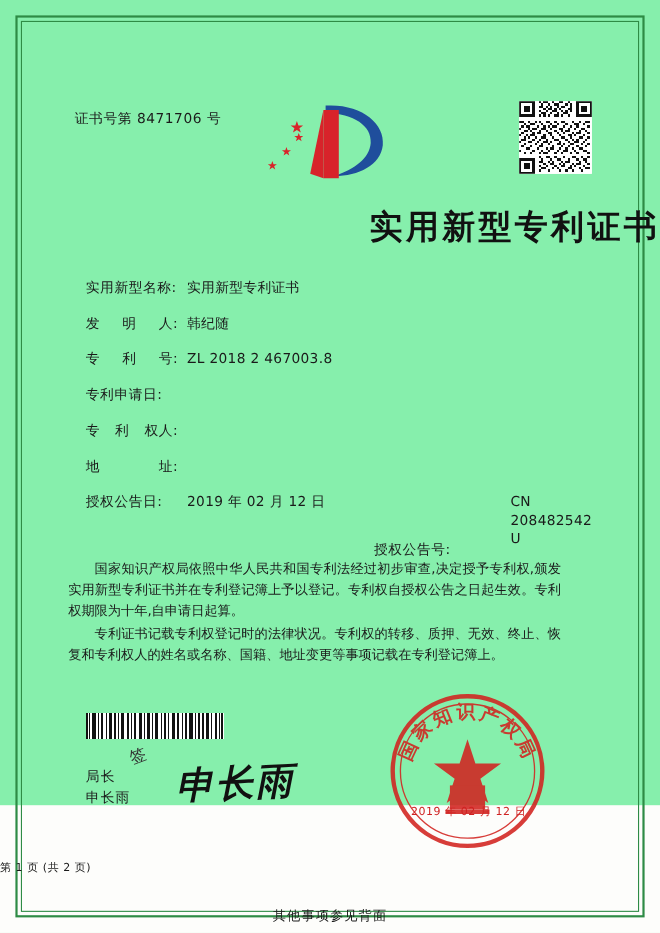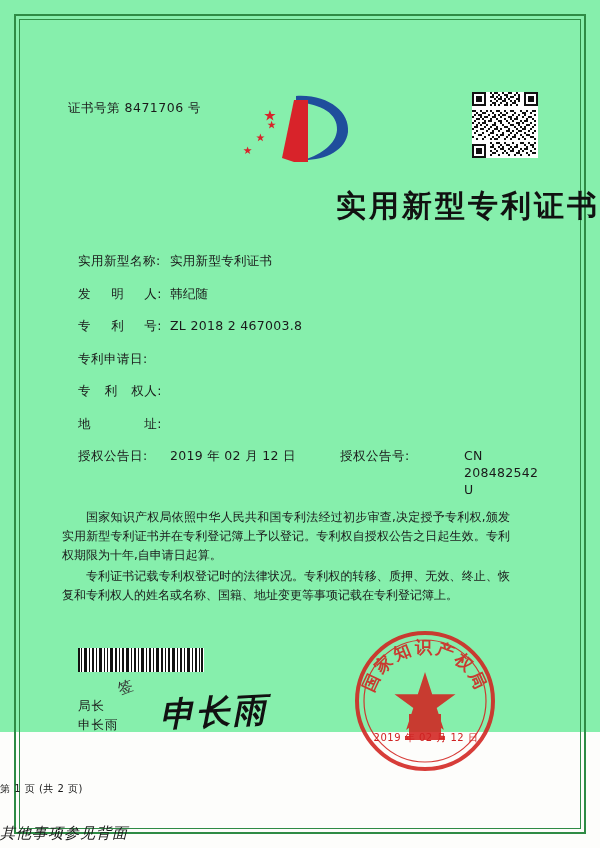--- a/index.html
+++ b/index.html
@@ -109,20 +109,21 @@
     flex: 1;
     letter-spacing: 0.3px;
   }
   .field-row.two-col .field-value {
     flex: 0 0 170px;
   }
   .field-label2 {
     flex: 0 0 104px;
     letter-spacing: 0.5px;
     white-space: nowrap;
+    margin-top: 44px;
   }
   .field-value2 {
     flex: 1;
     letter-spacing: 0.3px;
     margin-left: 20px;
   }
 
   
   .body-text {
     position: absolute;
@@ -210,24 +211,24 @@
     text-align: left;
     font-size: 10px;
     color: #1a1a1a;
     letter-spacing: 0.5px;
   }
 
   .footer-note {
     position: absolute;
     left: 0; right: 0;
     top: 824px;
-    font-size: 15px;
+    text-align: center;
+    font-size: 12px;
     color: #1a1a1a;
     letter-spacing: 1px;
-    font-style: italic;
   }
 </style>
 </head>
 <body>
 
 <div class="page">
 
   <div class="border-outer"></div>
   <div class="border-inner"></div>
 

